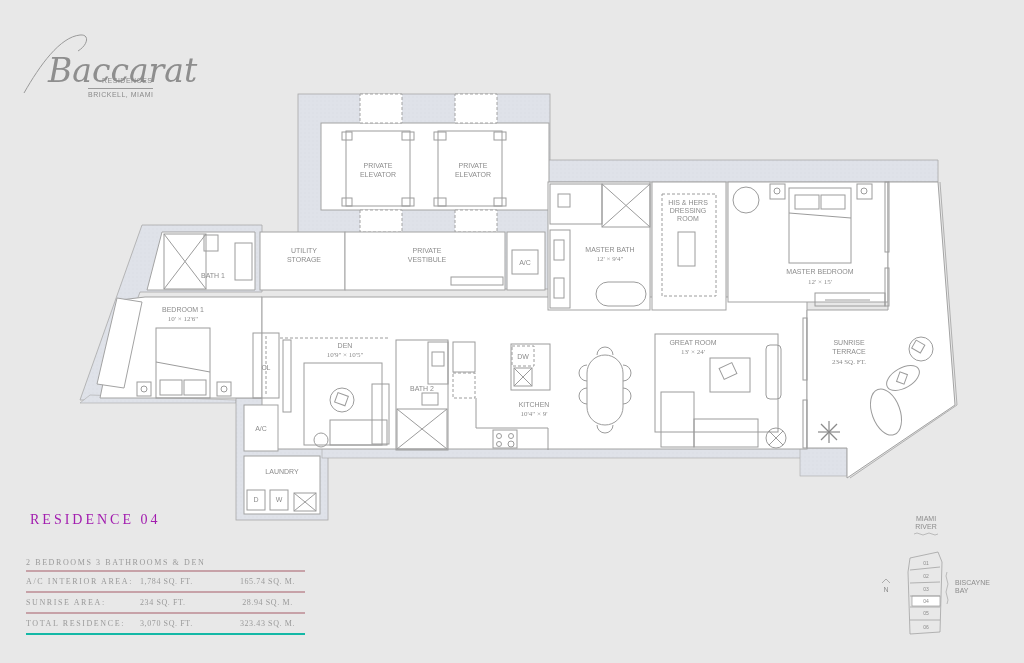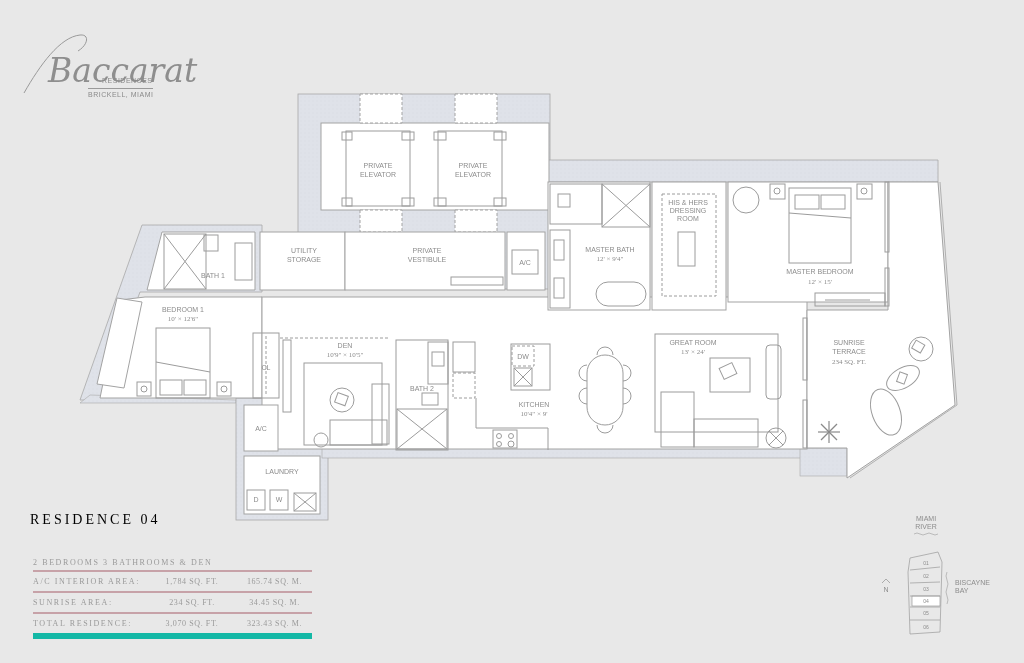--- a/index.html
+++ b/index.html
@@ -2,27 +2,27 @@
 <html><head>
 <meta charset="utf-8">
 <style>
   html, body { margin:0; padding:0; }
   body { width:1024px; height:663px; background:#e8e8e8; position:relative; overflow:hidden; font-family:"Liberation Sans", sans-serif; }
   .logo { position:absolute; left:20px; top:25px; width:180px; height:75px; }
   .logo-script { position:absolute; left:28px; top:26px; font-family:"DejaVu Serif", serif; font-style:italic; font-size:33px; color:#8e8e8e; letter-spacing:0px; }
   .logo-sub { position:absolute; left:82px; top:52px; font-size:7px; color:#8a8a8a; letter-spacing:0.5px; }
   .logo-sub2 { position:absolute; left:68px; top:63px; font-size:7px; color:#8a8a8a; letter-spacing:0.5px; border-top:1px solid #9a9a9a; padding-top:2px; }
   .plan { position:absolute; left:0; top:0; }
-  .res-title { position:absolute; left:30px; top:512px; font-family:"Liberation Serif", serif; font-size:14px; letter-spacing:3px; color:#000000; }
-  .specs { position:absolute; left:33px; top:555px; width:279px; font-family:"Liberation Serif", serif; font-size:8px; letter-spacing:1.6px; color:#9a9a9a; }
+  .res-title { position:absolute; left:30px; top:512px; font-family:"Liberation Serif", serif; font-size:14px; letter-spacing:3px; color:#a21caf; }
+  .specs { position:absolute; left:26px; top:555px; width:279px; font-family:"Liberation Serif", serif; font-size:8px; letter-spacing:1.6px; color:#9a9a9a; }
   .spec-head { height:15px; line-height:15px; border-bottom:2px solid #c7a2a8; }
   .spec-row { display:flex; height:19px; line-height:19px; border-bottom:2px solid #c7a2a8; }
-  .spec-row:last-child { border-bottom:6px solid #14b8a6;font-family:Liberation Serif, serif; }
+  .spec-row:last-child { border-bottom:2px solid #14b8a6;font-family:Liberation Serif, serif; }
   .spec-row .lbl { flex:1; }
-  .spec-row .ft { width:90px; text-align:center; letter-spacing:0.6px; }
+  .spec-row .ft { width:90px; text-align:left; letter-spacing:0.6px; }
   .spec-row .m { width:75px; text-align:center; letter-spacing:0.6px; }
   .keyplan { position:absolute; left:870px; top:512px; width:154px; height:125px; }
   .lbl-txt { font-family:"Liberation Sans", sans-serif; fill:#8c8c8c; }
 </style>
 </head>
 <body>
 
 <div class="logo">
   <svg width="180" height="75" style="position:absolute;left:0;top:0">
     <path d="M4 68 C 20 40, 40 12, 60 10 C 70 9, 68 20, 58 26" fill="none" stroke="#9a9a9a" stroke-width="1"></path>
@@ -270,21 +270,21 @@
 <div class="specs">
   <div class="spec-head">2 BEDROOMS    3 BATHROOMS &amp; DEN</div>
   <div class="spec-row">
     <span class="lbl">A/C INTERIOR AREA:</span>
     <span class="ft">1,784 SQ. FT.</span>
     <span class="m">165.74 SQ. M.</span>
   </div>
   <div class="spec-row">
     <span class="lbl">SUNRISE AREA:</span>
     <span class="ft">234 SQ. FT.</span>
-    <span class="m">34.45 SQ. M.</span>
+    <span class="m">28.94 SQ. M.</span>
   </div>
   <div class="spec-row">
     <span class="lbl">TOTAL RESIDENCE:</span>
     <span class="ft">3,070 SQ. FT.</span>
     <span class="m">323.43 SQ. M.</span>
   </div>
 </div>
 
 <svg class="keyplan" viewBox="0 0 154 125">
   <g class="lbl-txt" font-size="7" text-anchor="middle">

